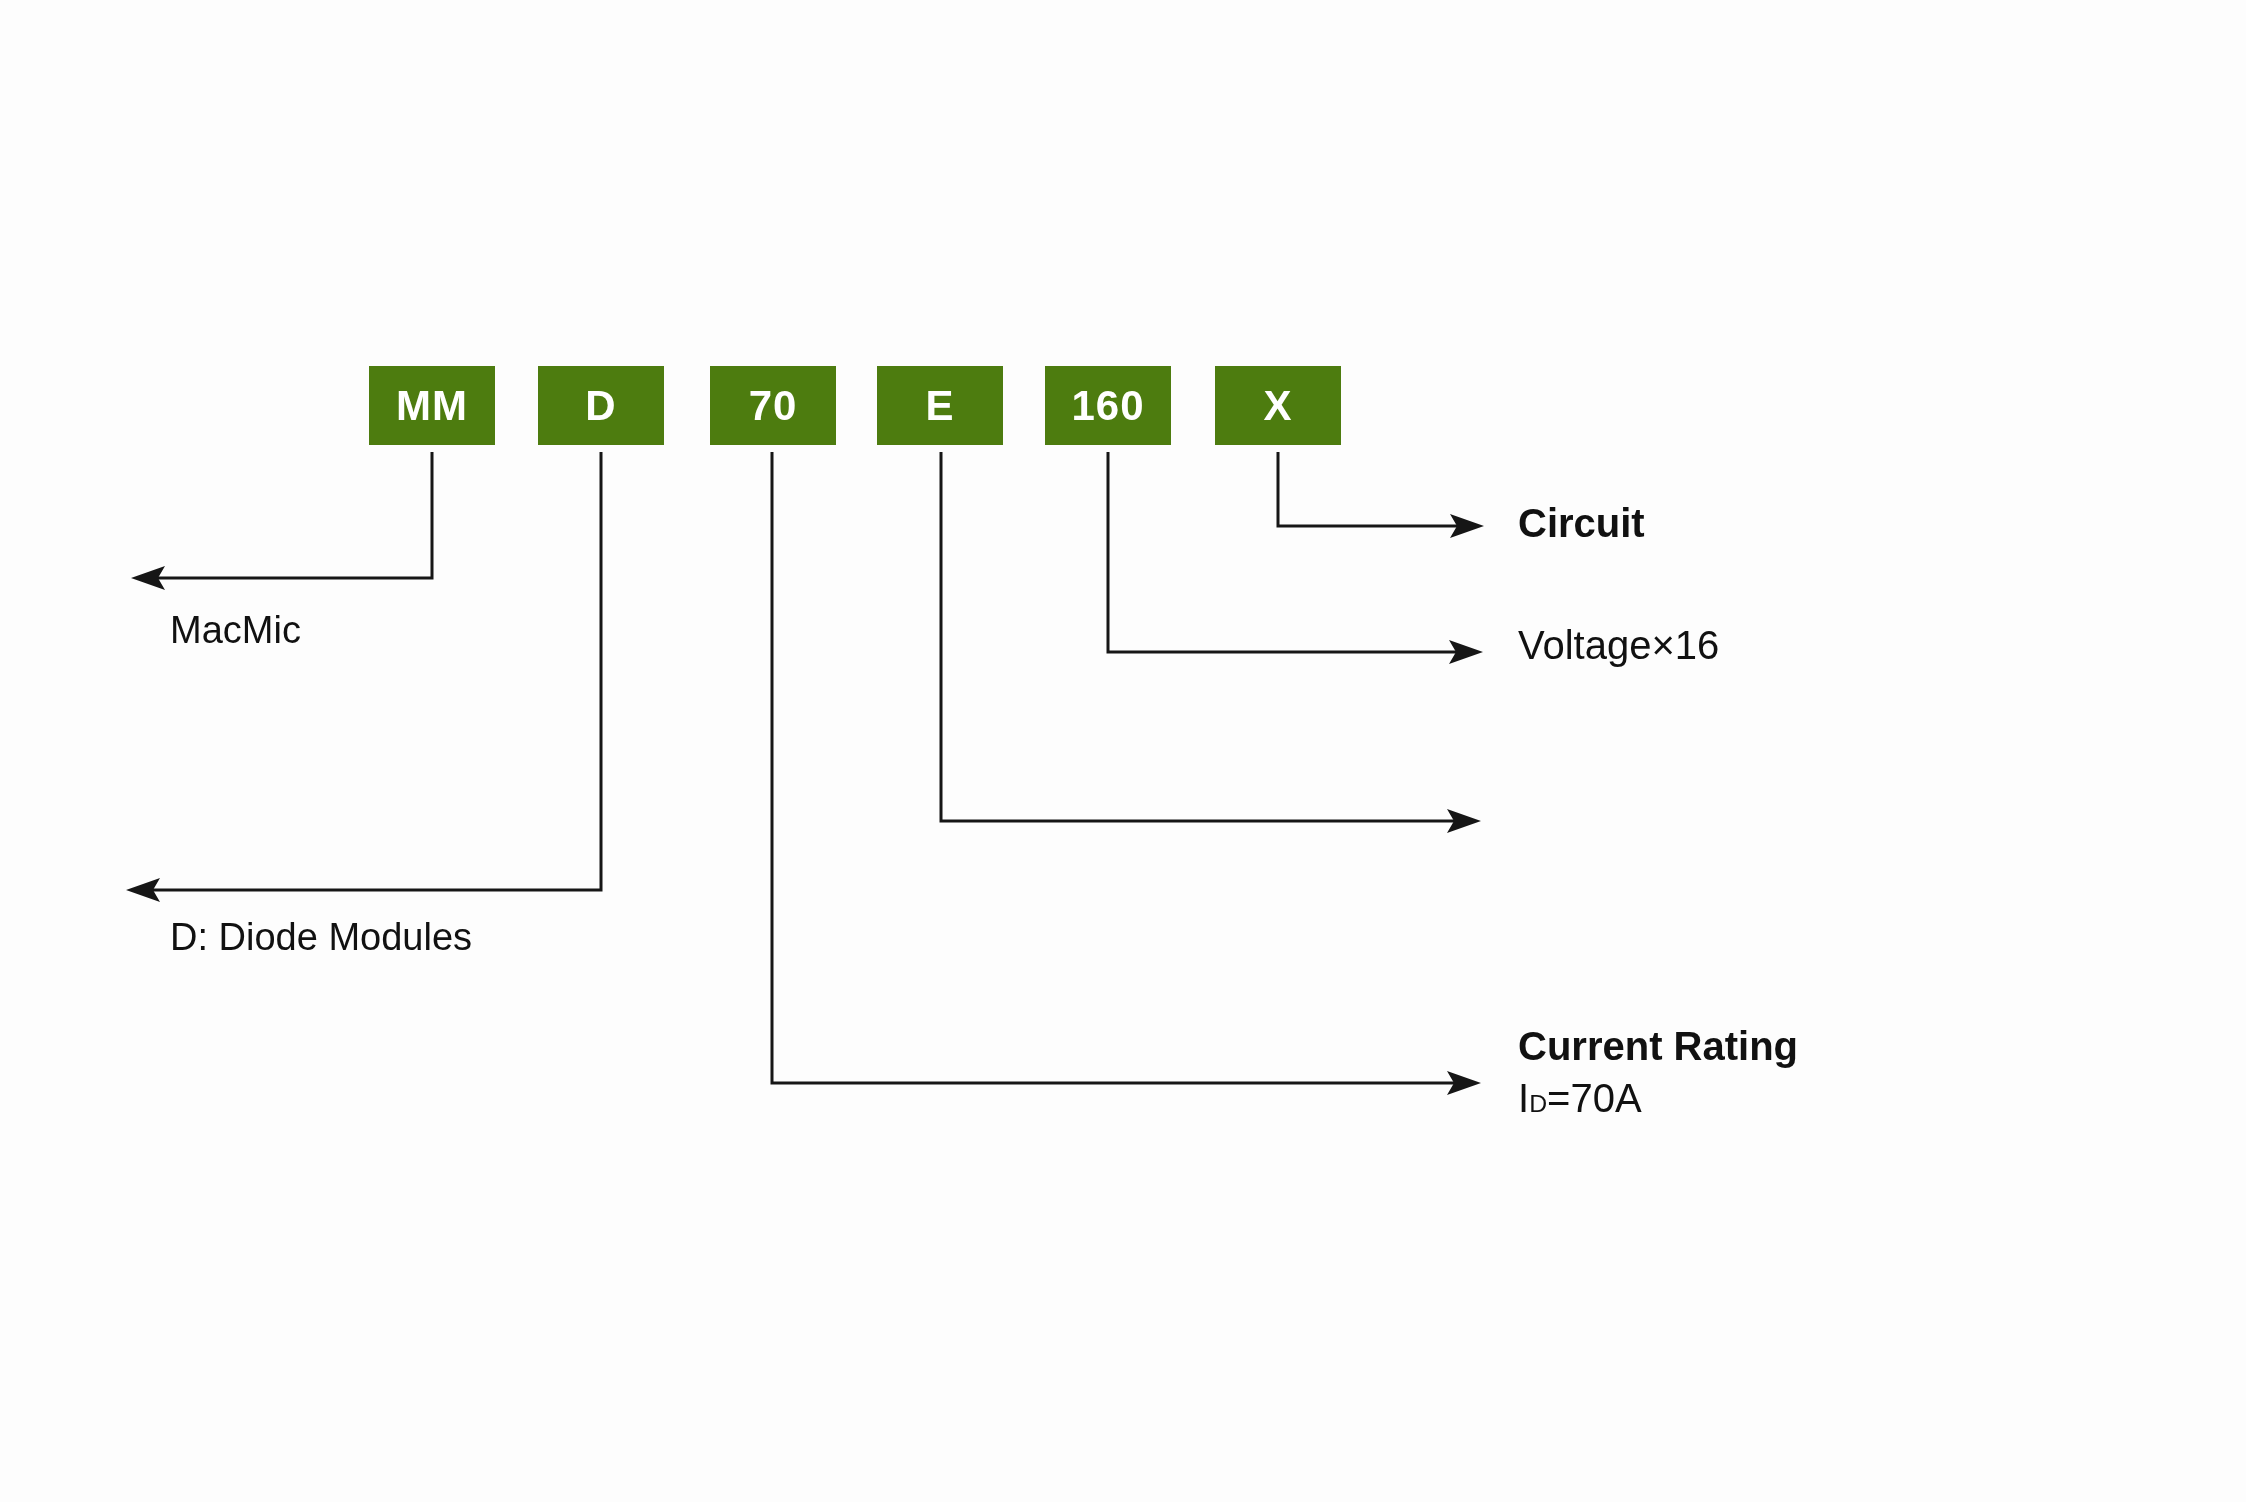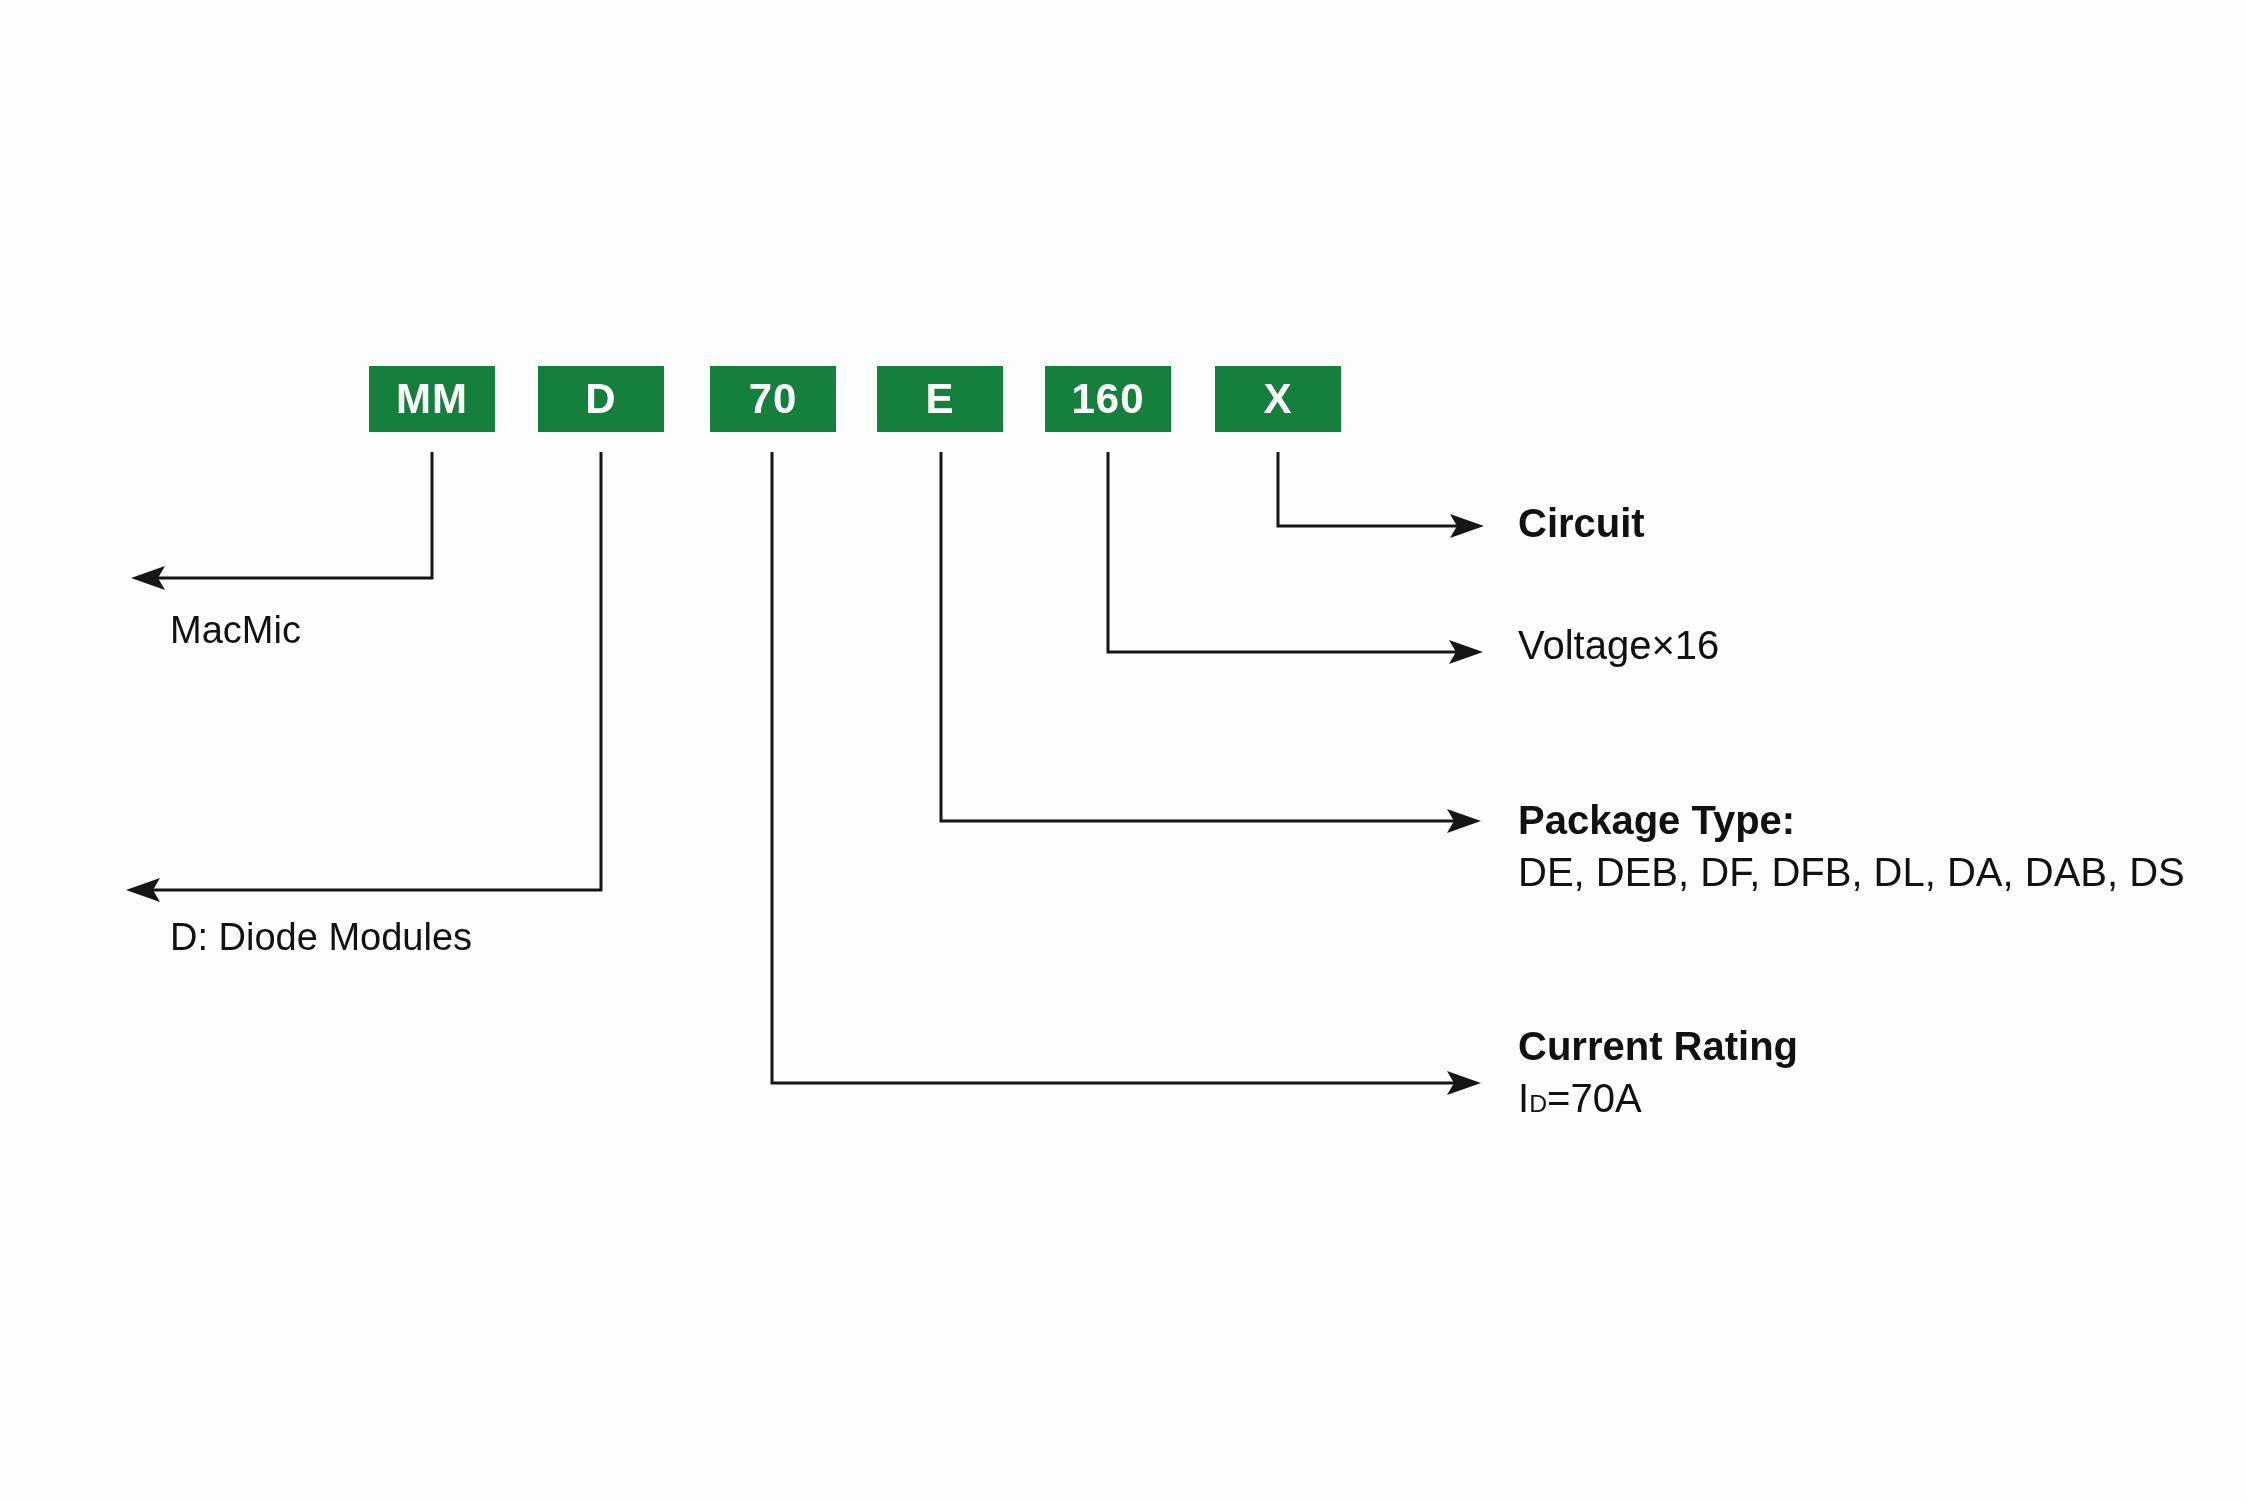--- a/index.html
+++ b/index.html
@@ -9,22 +9,22 @@
     background:#fdfdfd;
     font-family:"Liberation Sans", sans-serif;
     color:#111111;
     overflow:hidden;
   }
   svg.wires{position:absolute;left:0;top:0;width:2246px;height:1502px;}
   svg.wires polyline{fill:none;stroke:#161616;stroke-width:3;}
   svg.wires polygon{fill:#161616;stroke:none;}
 
   .pn-box{
-    position:absolute;top:366px;width:126px;height:66px;
-    background:#15803d;
+    position:absolute;top:366px;width:126px;height:79px;
+    background:#4d7c0f;
     display:flex;align-items:center;justify-content:center;
     color:#ffffff;font-weight:bold;font-size:42px;
     letter-spacing:1px;
   }
   .box-mm {left:369px;}
   .box-d  {left:538px;}
   .box-70 {left:710px;}
   .box-e  {left:877px;}
   .box-160{left:1045px;}
   .box-x  {left:1215px;}
@@ -98,23 +98,19 @@
   </div>
 
   <div class="lbl right-lbl lbl-circuit">
     <p class="bold">Circuit</p>
   </div>
 
   <div class="lbl right-lbl lbl-voltage">
     <p>Voltage×16</p>
   </div>
 
-  <div class="lbl right-lbl lbl-package">
-    <p class="bold">Package Type:</p>
-    <p>DE, DEB, DF, DFB, DL, DA, DAB, DS</p>
-  </div>
 
   <div class="lbl right-lbl lbl-current">
     <p class="bold">Current Rating</p>
     <p><span>I</span><span class="subD">D</span><span>=70A</span></p>
   </div>
 
 </div>
 
 </body></html>

